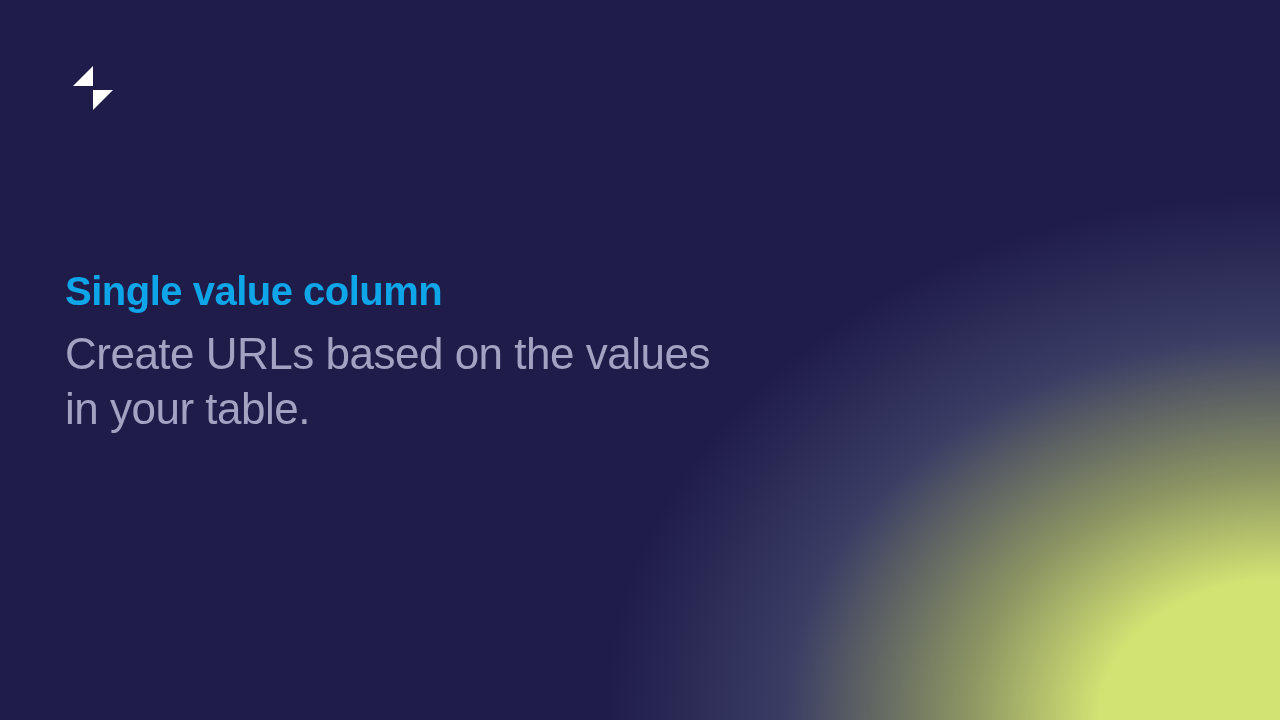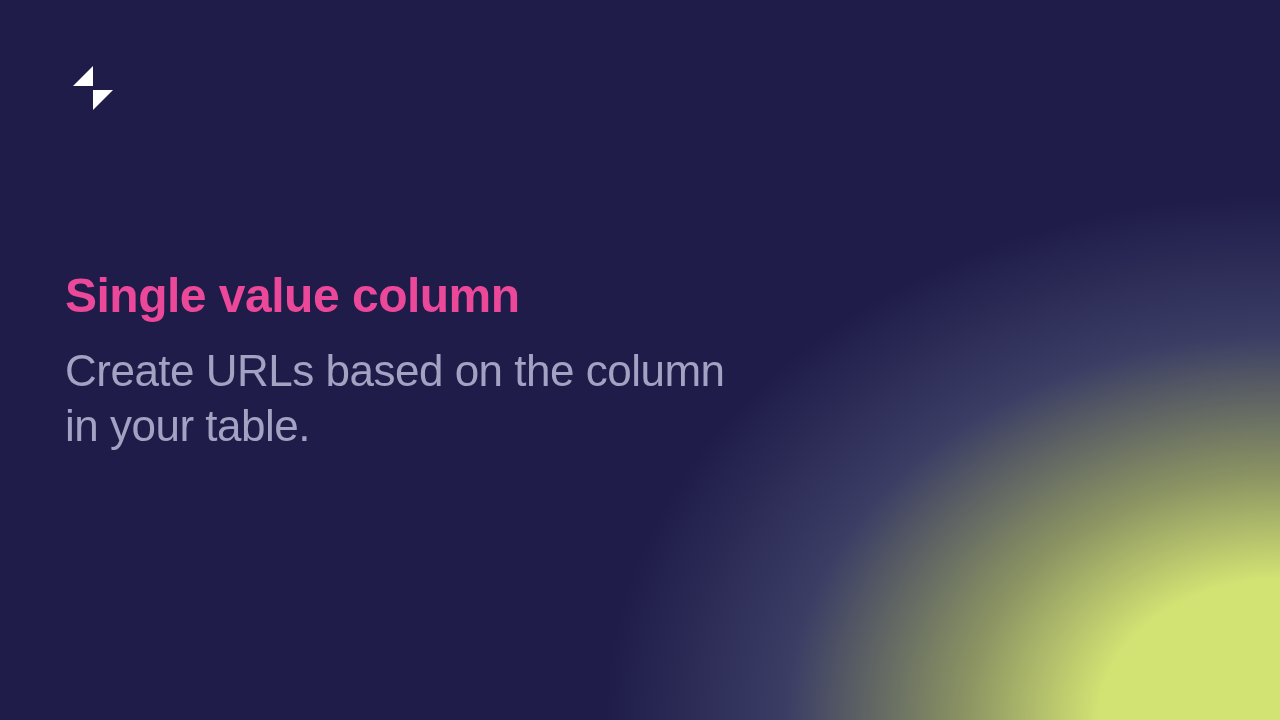--- a/index.html
+++ b/index.html
@@ -27,26 +27,26 @@
       width: 56px;
       height: 56px;
     }
     .content {
       position: absolute;
       top: 268px;
       left: 65px;
       max-width: 680px;
     }
     .title {
-      color: #ec4899;
-      font-size: 48px;
+      color: #0ea5e9;
+      font-size: 40px;
       font-weight: 600;
       letter-spacing: -0.5px;
       line-height: 1.15;
-      margin-bottom: 20px;
+      margin-bottom: 12px;
     }
     .subtitle {
       color: #a3a2c2;
       font-size: 44px;
       font-weight: 400;
       letter-spacing: -0.5px;
       line-height: 1.25;
     }
   </style>
 </head>
@@ -56,14 +56,14 @@
 
 <div class="logo">
   <svg viewBox="0 0 56 56" width="56" height="56">
     <path d="M 8 26 L 28 6 L 28 26 Z" fill="#ffffff"></path>
     <path d="M 28 30 L 48 30 L 28 50 Z" fill="#ffffff"></path>
   </svg>
 </div>
 
 <div class="content">
   <h1 class="title">Single value column</h1>
-  <p class="subtitle">Create URLs based on the column in your table.</p>
+  <p class="subtitle">Create URLs based on the values in your table.</p>
 </div>
 
 </body></html>

